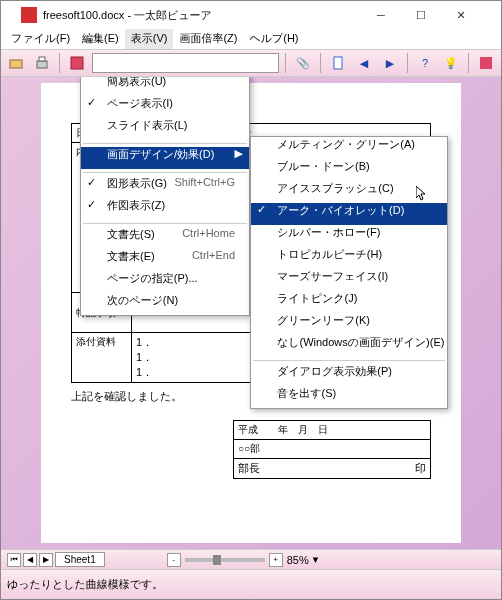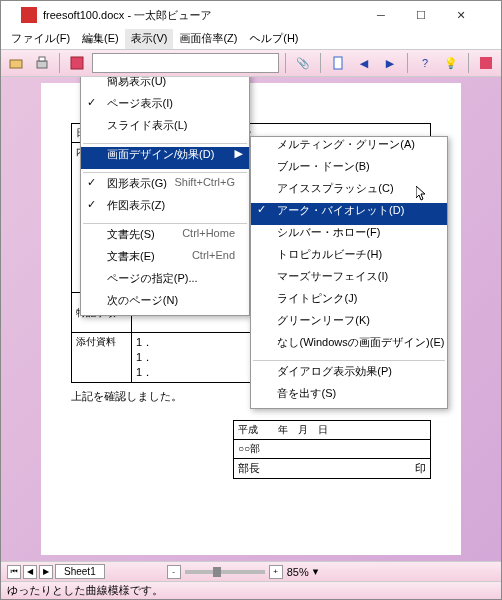--- a/index.html
+++ b/index.html
@@ -22,21 +22,21 @@
 table{border-collapse:collapse;width:100%}
 td{border:1px solid #000;padding:2px 4px;font-size:10px}
 .tdh{text-align:left}
 .menu{position:absolute;background:#fff;border:1px solid #999;box-shadow:2px 2px 6px rgba(0,0,0,.3);z-index:100}
 .mrow{display:flex;align-items:flex-start;height:22px;padding:0 18px 0 26px;position:relative;white-space:nowrap}
 .mrow.hi{background:#0a3d91;color:#fff}
 .mrow .chk{position:absolute;left:6px}
 .mrow .arr{position:absolute;right:6px}
 .mrow .sc{position:absolute;right:14px;color:#666}
 .msep{height:1px;background:#ccc;margin:3px 2px}
-.status{height:18px;background:linear-gradient(#fbe9f1,#f4d0e0);border-top:1px solid #ccc;display:flex;align-items:center;padding:0 6px;font-size:10px}
+.status{height:30px;background:linear-gradient(#fbe9f1,#f4d0e0);border-top:1px solid #ccc;display:flex;align-items:center;padding:0 6px;font-size:10px}
 .tabs{height:20px;background:linear-gradient(#fbe9f1,#f4d0e0);display:flex;align-items:center;padding:0 6px;border-top:1px solid #ccc;gap:2px}
 .tab{background:#fff;border:1px solid #999;padding:1px 8px;font-size:10px}
 .navbtn{width:14px;height:14px;border:1px solid #999;background:#fff;display:flex;align-items:center;justify-content:center;font-size:8px}
 .zoom{margin-left:60px;display:flex;align-items:center;gap:4px}
 .zslider{width:80px;height:4px;background:#bbb;position:relative}
 .zslider::after{content:"";position:absolute;width:8px;height:10px;background:#888;left:35%;top:-3px}
 .cursor{position:absolute;width:12px;height:16px;pointer-events:none;z-index:200}
 svg{display:block}
 </style>
 </head>

